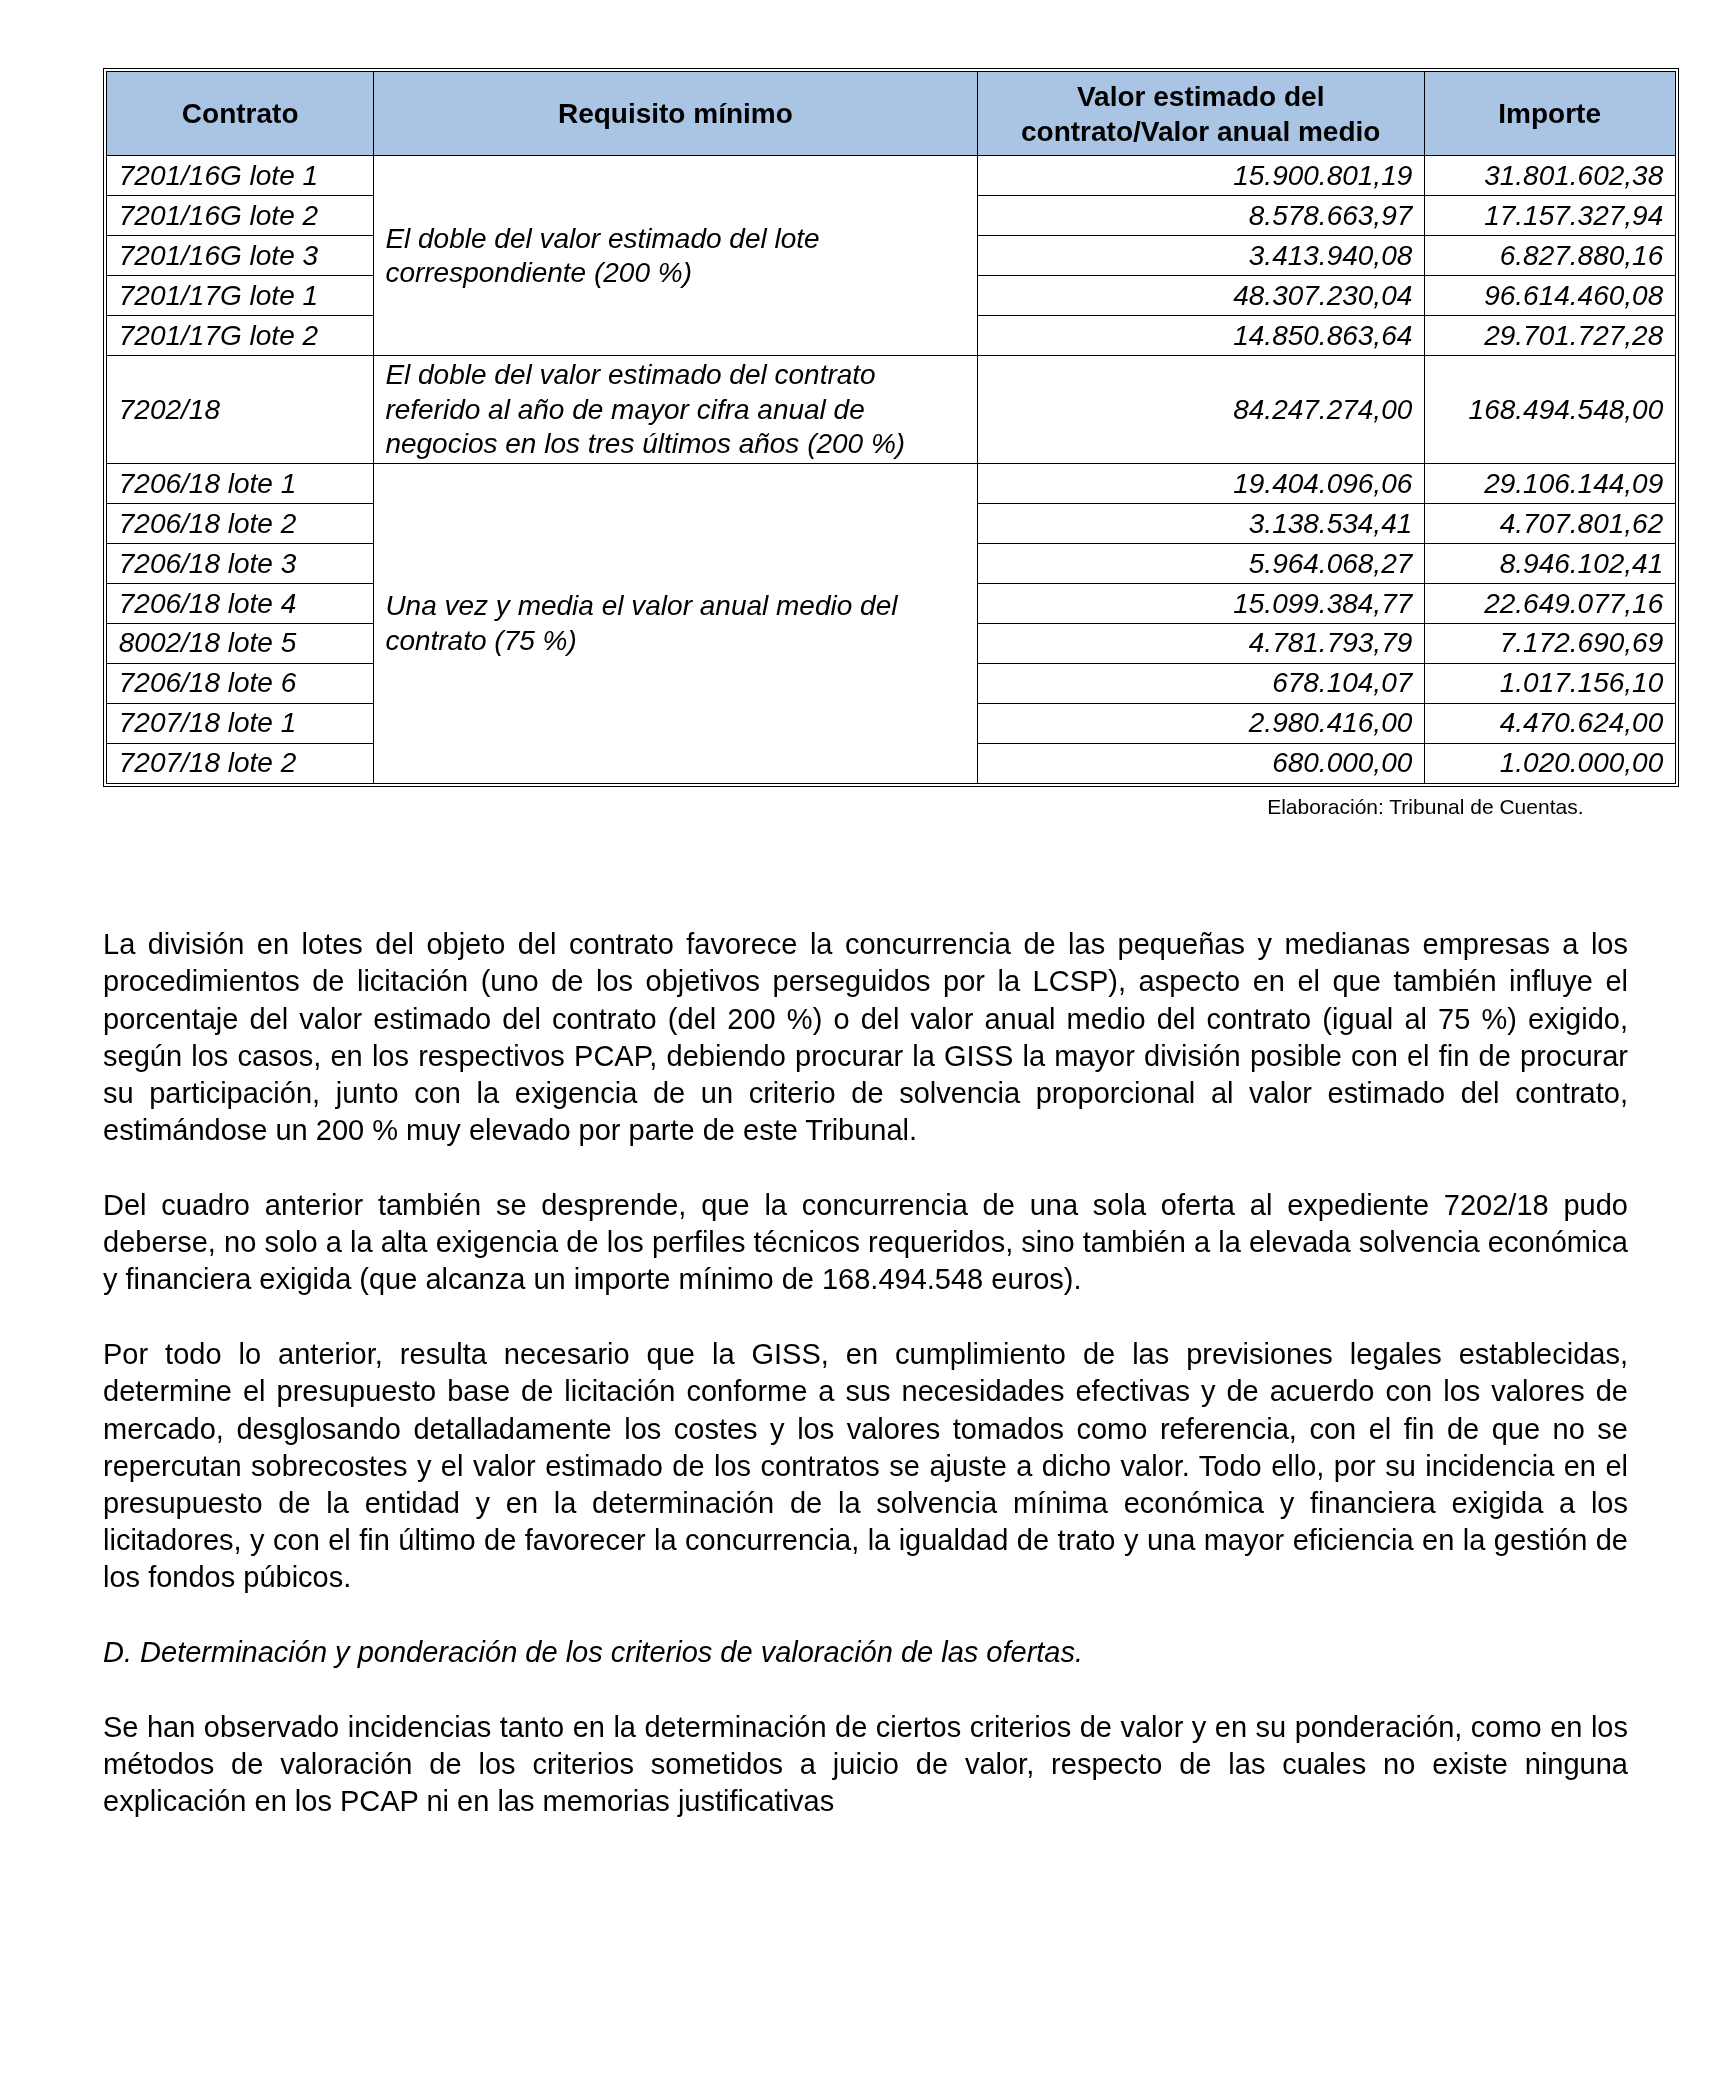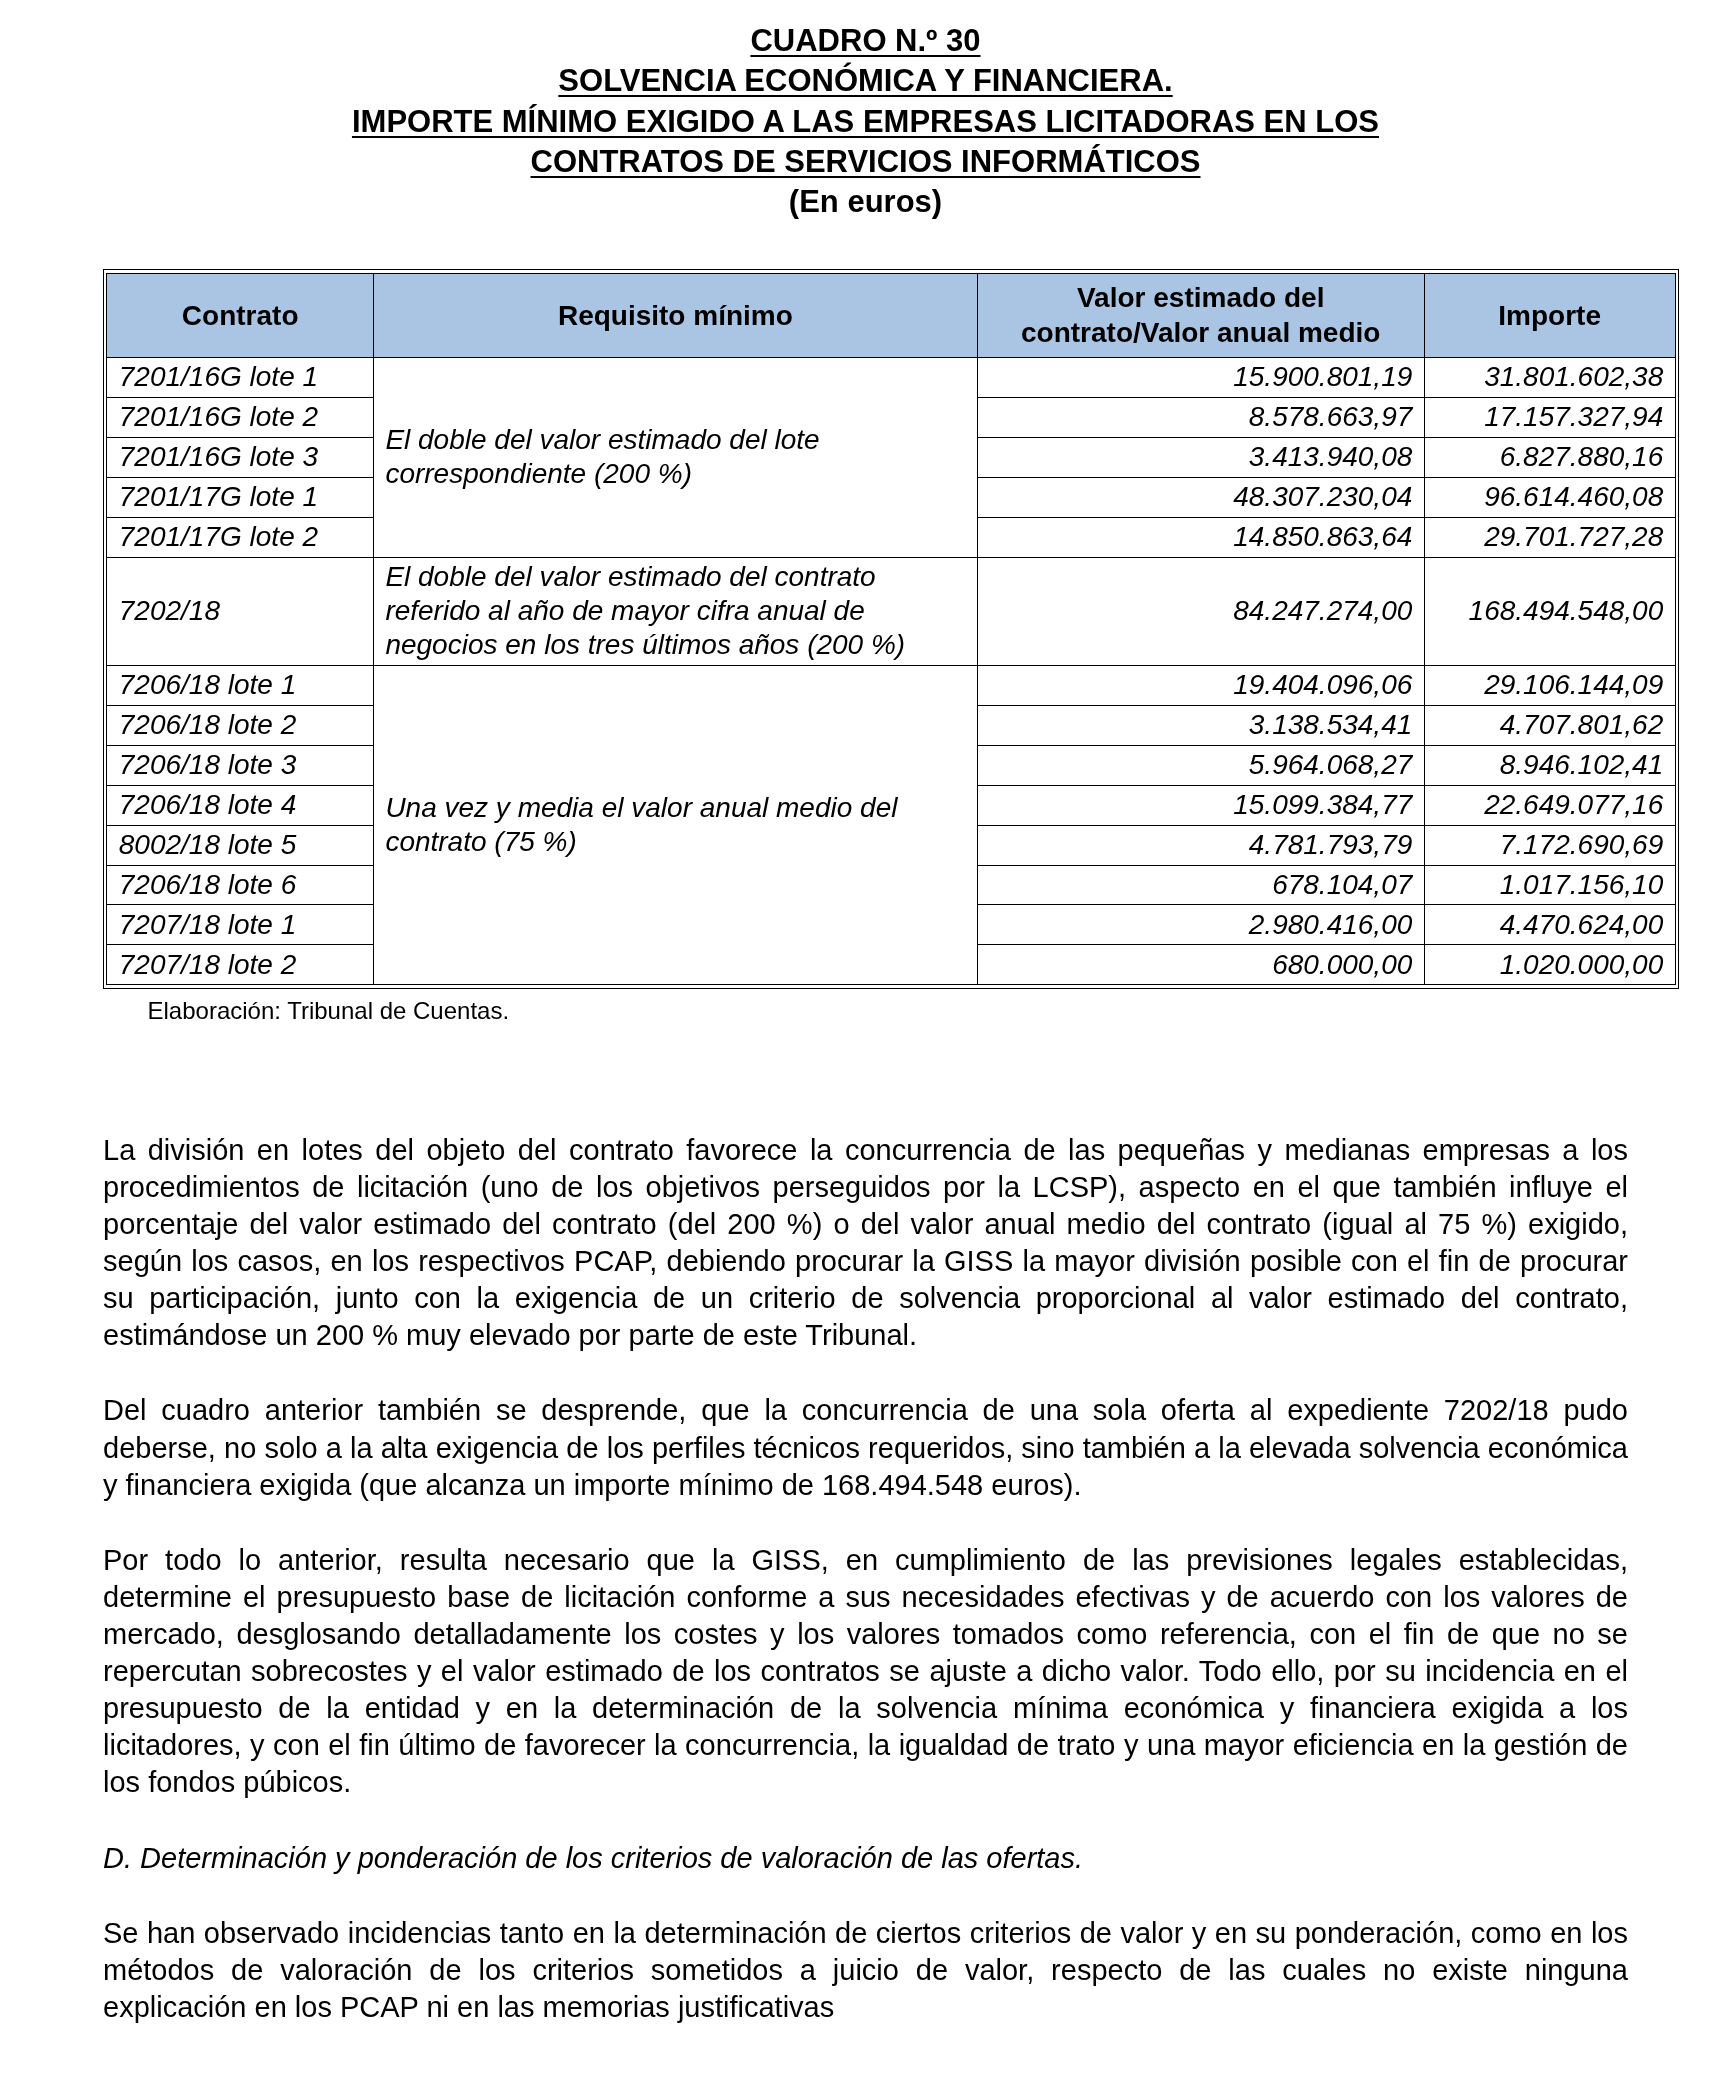--- a/index.html
+++ b/index.html
@@ -66,22 +66,22 @@
     line-height:1.22;
     font-style:italic;
   }
   td.contract{text-align:left;}
   td.requirement{text-align:left; line-height:1.3; padding-top:4.9px; padding-bottom:4.9px;}
   td.num{text-align:right;}
   
   .source-note{
     width:1436px;
     margin:8.1px auto 0 auto;
-    font-size:24px;
-    text-align:left;
+    font-size:21px;
+    text-align:right;
   }
   
   .body-text{
     margin-top:107px;
     font-size:29px;
     line-height:1.28;
   }
   .body-text p{
     margin:0 0 0 0;
     text-align:justify;
@@ -92,27 +92,20 @@
   p.section-heading{
     font-style:italic;
     text-align:left;
   }
 </style>
 </head>
 <body>
 
 <div class="page">
 
-  <div class="title-block">
-    <div class="title-line">CUADRO N.º 30</div>
-    <div class="title-line">SOLVENCIA ECONÓMICA Y FINANCIERA.</div>
-    <div class="title-line">IMPORTE MÍNIMO EXIGIDO A LAS EMPRESAS LICITADORAS EN LOS</div>
-    <div class="title-line">CONTRATOS DE SERVICIOS INFORMÁTICOS</div>
-    <div class="title-subtitle">(En euros)</div>
-  </div>
 
   <div class="table-frame">
     <table class="solvency">
       <colgroup>
         <col style="width:17%">
         <col style="width:38.5%">
         <col style="width:28.5%">
         <col style="width:16%">
       </colgroup>
       <thead>

